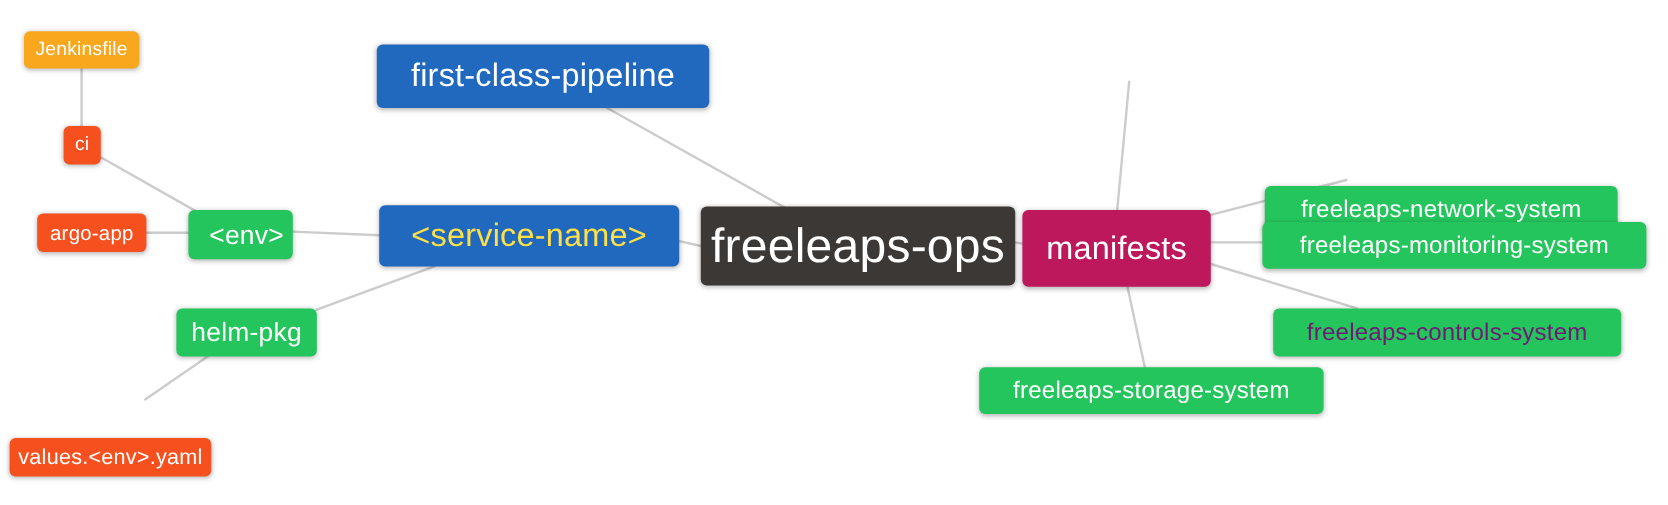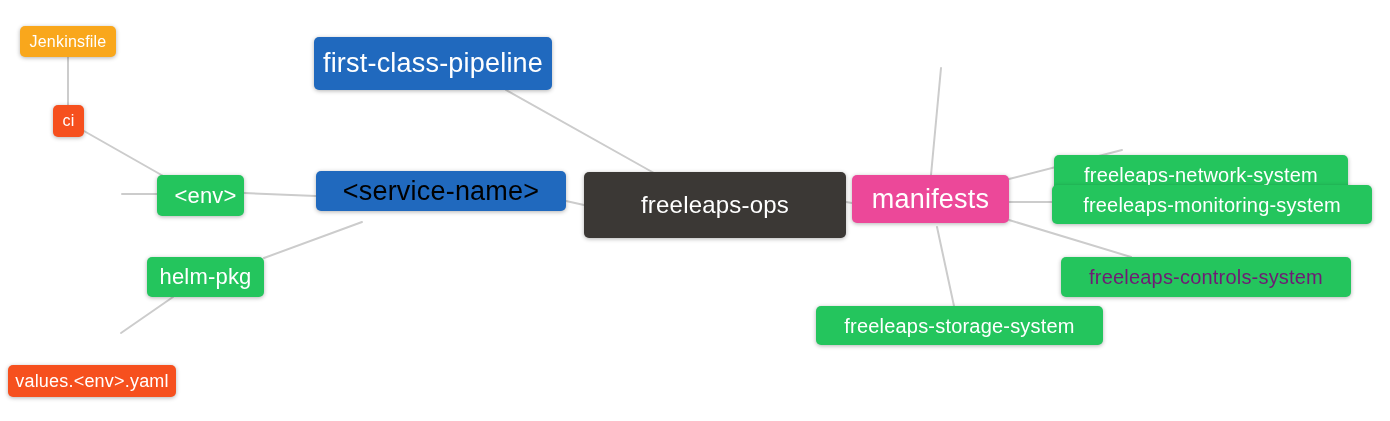--- a/index.html
+++ b/index.html
@@ -54,24 +54,25 @@
       <line x1="173" y1="297" x2="121" y2="333" stroke="#cccccc" stroke-width="2" stroke-linecap="round"></line>
       <line x1="846" y1="202" x2="852" y2="203" stroke="#cccccc" stroke-width="2" stroke-linecap="round"></line>
       <line x1="931" y1="175" x2="941" y2="68" stroke="#cccccc" stroke-width="2" stroke-linecap="round"></line>
       <line x1="1009" y1="179" x2="1122" y2="150" stroke="#cccccc" stroke-width="2" stroke-linecap="round"></line>
       <line x1="1009" y1="202" x2="1052" y2="202" stroke="#cccccc" stroke-width="2" stroke-linecap="round"></line>
       <line x1="1009" y1="220" x2="1131" y2="257" stroke="#cccccc" stroke-width="2" stroke-linecap="round"></line>
       <line x1="937" y1="227" x2="954" y2="306" stroke="#cccccc" stroke-width="2" stroke-linecap="round"></line>
     </svg>
 <div class="node" style="left: 20px; top: 26px; width: 96px; height: 31px; font-size: 16px; background: rgb(249, 167, 28); color: rgb(255, 255, 255);">Jenkinsfile</div>
     <div class="node" style="left: 53px; top: 105px; width: 31px; height: 32px; font-size: 16px; background: rgb(246, 80, 30); color: rgb(255, 255, 255);">ci</div>
+    <div class="node" style="left: 31px; top: 178px; width: 91px; height: 32px; font-size: 17px; background: rgb(246, 80, 30); color: rgb(255, 255, 255);">argo-app</div>
     <div class="node" style="left: 157px; top: 175px; width: 87px; height: 41px; font-size: 22px; background: rgb(36, 197, 93); color: rgb(255, 255, 255); padding-left: 10px;">&lt;env&gt;</div>
     <div class="node" style="left: 147px; top: 257px; width: 117px; height: 40px; font-size: 22px; background: rgb(36, 197, 93); color: rgb(255, 255, 255);">helm-pkg</div>
     <div class="node" style="left: 8px; top: 333px; width: 168px; height: 32px; font-size: 18px; background: rgb(246, 80, 30); color: rgb(255, 255, 255); margin-top: 32px;">values.&lt;env&gt;.yaml</div>
-    <div class="node" style="left: 314px; top: 37px; width: 238px; height: 53px; font-size: 27px; background: rgb(32, 105, 190); color: rgb(255, 255, 255);">first-class-pipeline</div>
-    <div class="node" style="left: 316px; top: 171px; width: 250px; height: 40px; font-size: 27px; background: rgb(32, 105, 190); color: #000000; text-align: center;">&lt;service-name&gt;</div>
-    <div class="node" style="left: 584px; top: 172px; width: 262px; height: 66px; font-size: 24px; background: rgb(59, 56, 53); color: rgb(255, 255, 255);">freeleaps-ops</div>
-    <div class="node" style="left: 852px; top: 175px; width: 157px; height: 48px; font-size: 27px; background: #ec4899; color: rgb(255, 255, 255);">manifests</div>
+    <div class="node" style="left: 314px; top: 37px; width: 277px; height: 53px; font-size: 27px; background: rgb(32, 105, 190); color: rgb(255, 255, 255);">first-class-pipeline</div>
+    <div class="node" style="left: 316px; top: 171px; width: 250px; height: 51px; font-size: 27px; background: rgb(32, 105, 190); color: #fde047; text-align: center;">&lt;service-name&gt;</div>
+    <div class="node" style="left: 584px; top: 172px; width: 262px; height: 66px; font-size: 40px; background: rgb(59, 56, 53); color: rgb(255, 255, 255);">freeleaps-ops</div>
+    <div class="node" style="left: 852px; top: 175px; width: 157px; height: 64px; font-size: 27px; background: #be185d; color: rgb(255, 255, 255);">manifests</div>
     <div class="node" style="left: 1054px; top: 111px; width: 294px; height: 40px; font-size: 20px; background: rgb(36, 197, 93); color: rgb(255, 255, 255); margin-top: 44px;">freeleaps-network-system</div>
     <div class="node" style="left: 1052px; top: 185px; width: 320px; height: 39px; font-size: 20px; background: rgb(36, 197, 93); color: rgb(255, 255, 255);">freeleaps-monitoring-system</div>
     <div class="node" style="left: 1061px; top: 257px; width: 290px; height: 40px; font-size: 20px; background: rgb(36, 197, 93); color: #701a75;">freeleaps-controls-system</div>
     <div class="node" style="left: 816px; top: 306px; width: 287px; height: 39px; font-size: 20px; background: rgb(36, 197, 93); color: rgb(255, 255, 255); text-align: center;">freeleaps-storage-system</div>
   </div>
 
 </body></html>

